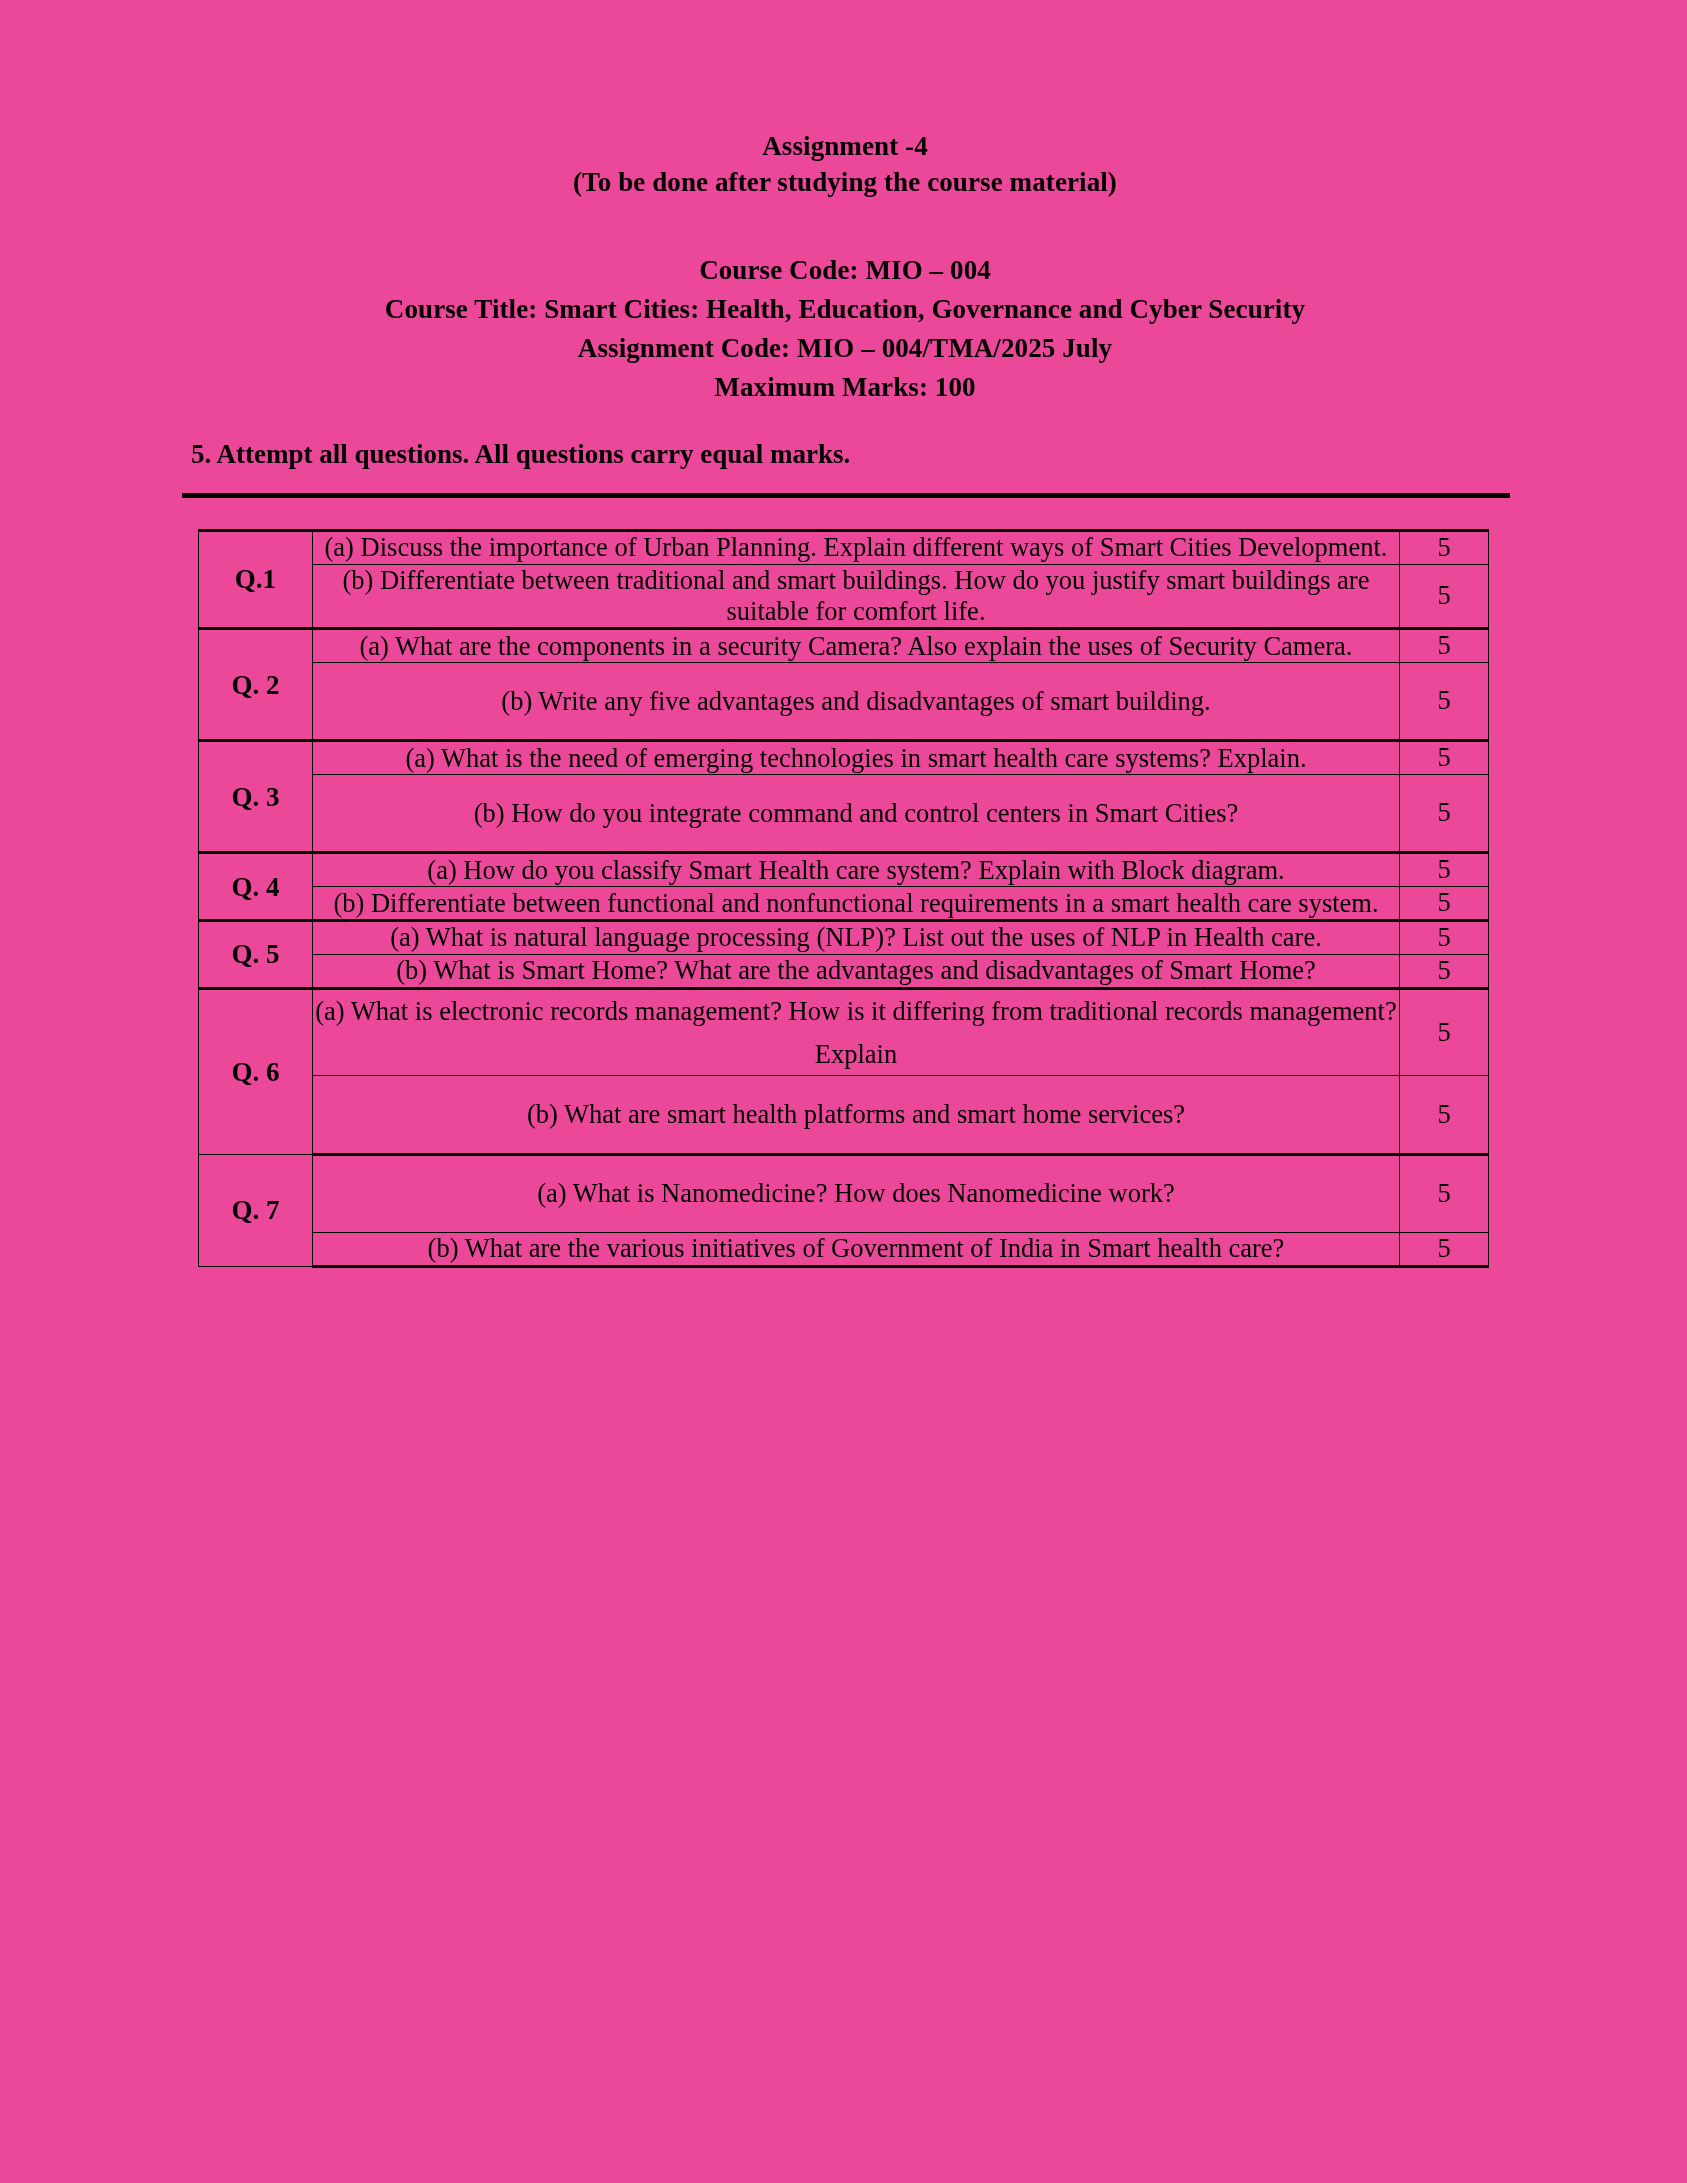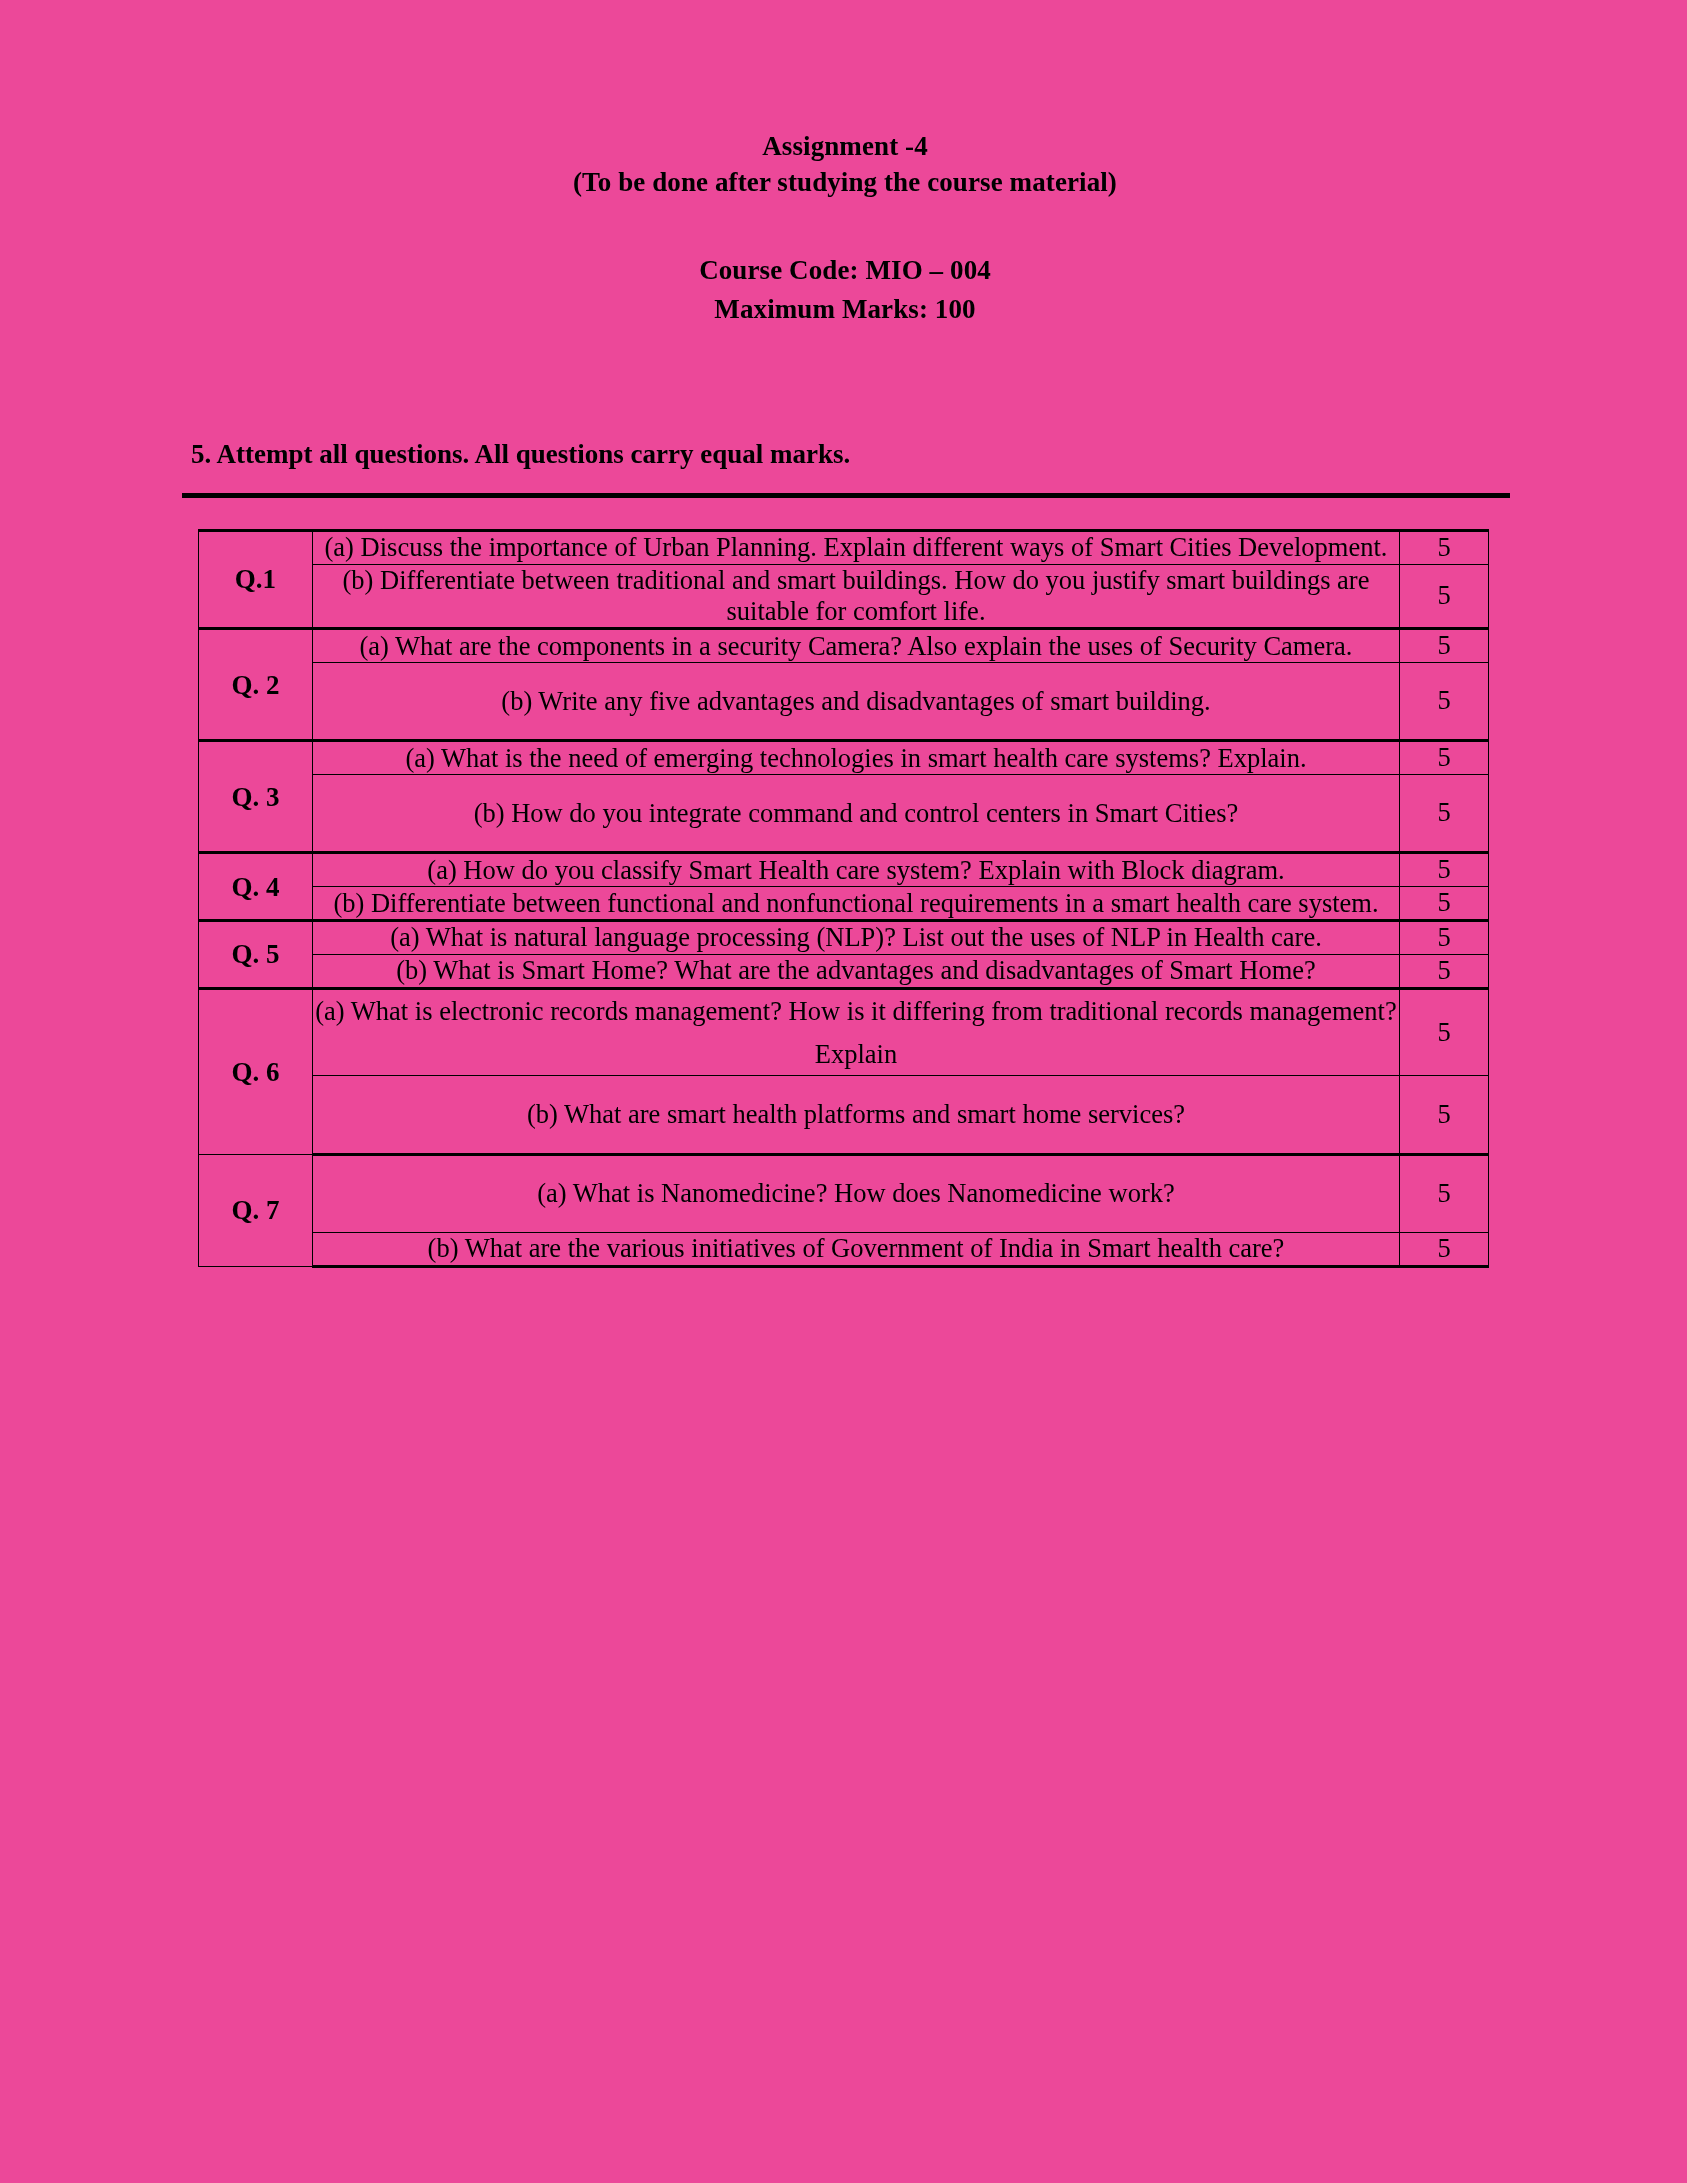--- a/index.html
+++ b/index.html
@@ -117,20 +117,22 @@
 
 <div class="page">
 
   <div class="header-block">
     <div class="title-line">Assignment -4</div>
     <div class="title-line">(To be done after studying the course material)</div>
   </div>
 
   <div class="course-block">
     <div class="course-line">Course Code: MIO – 004</div>
+    <div class="course-line">Course Title: Smart Cities: Health, Education, Governance and Cyber Security</div>
+    <div class="course-line">Assignment Code: MIO – 004/TMA/2025 July</div>
     <div class="course-line">Maximum Marks: 100</div>
   </div>
 
   <div class="instruction">5. Attempt all questions. All questions carry equal marks.</div>
 
   <div class="rule"></div>
 
   <table class="qtable">
     <colgroup>
       <col class="col-q">

